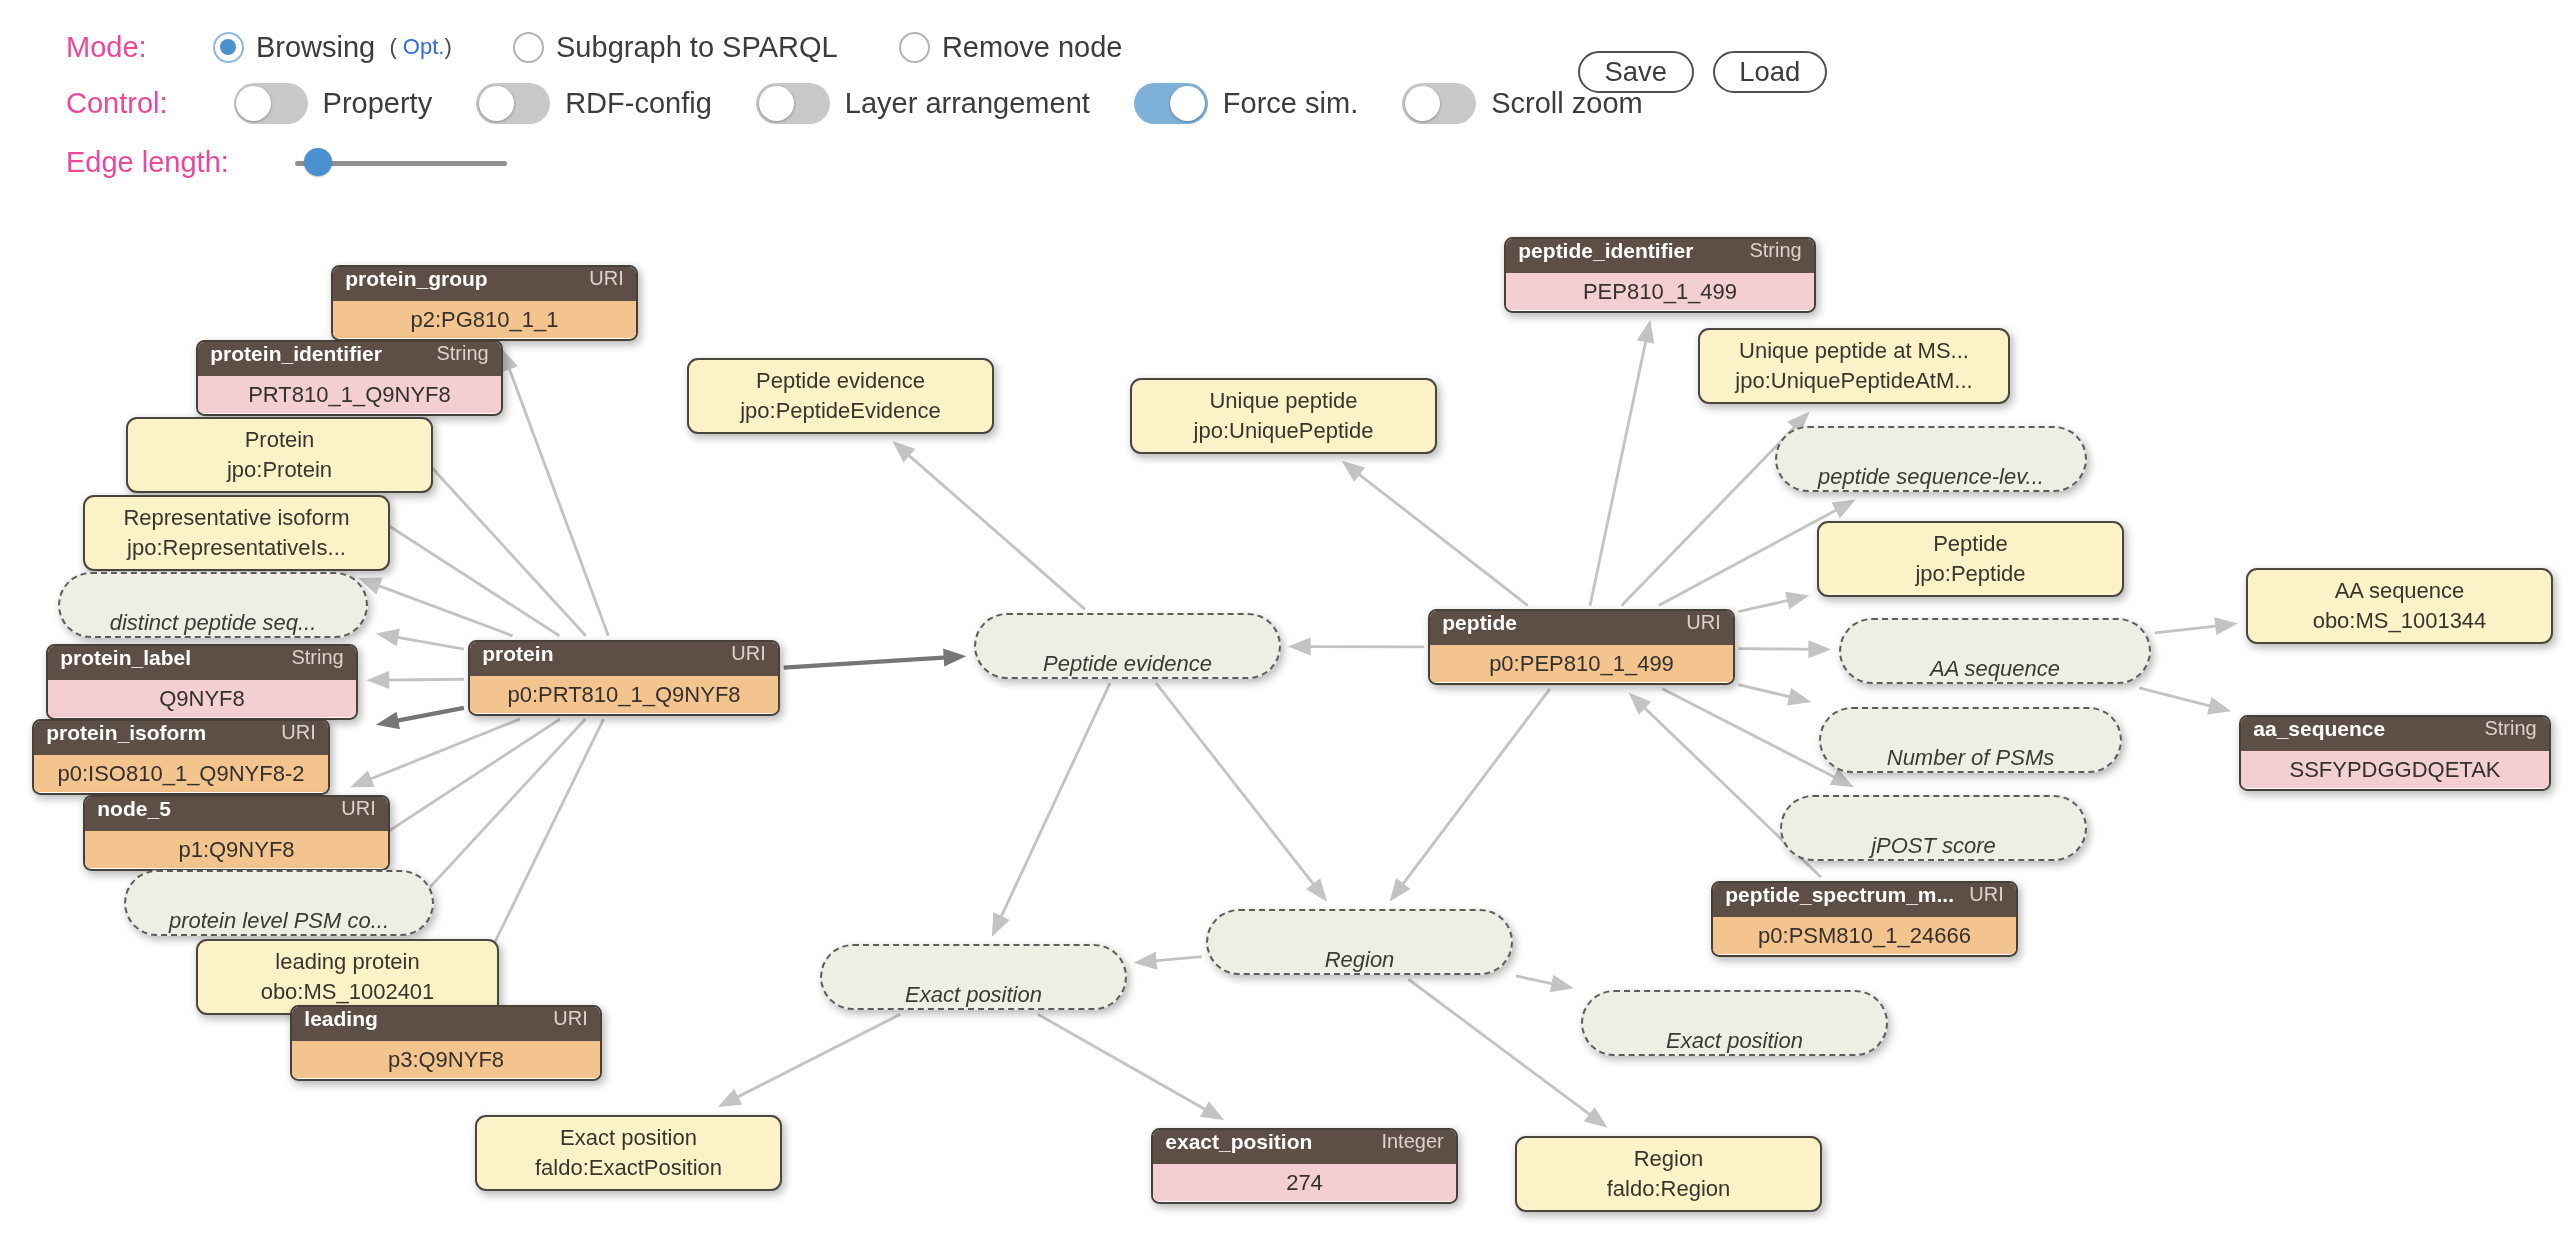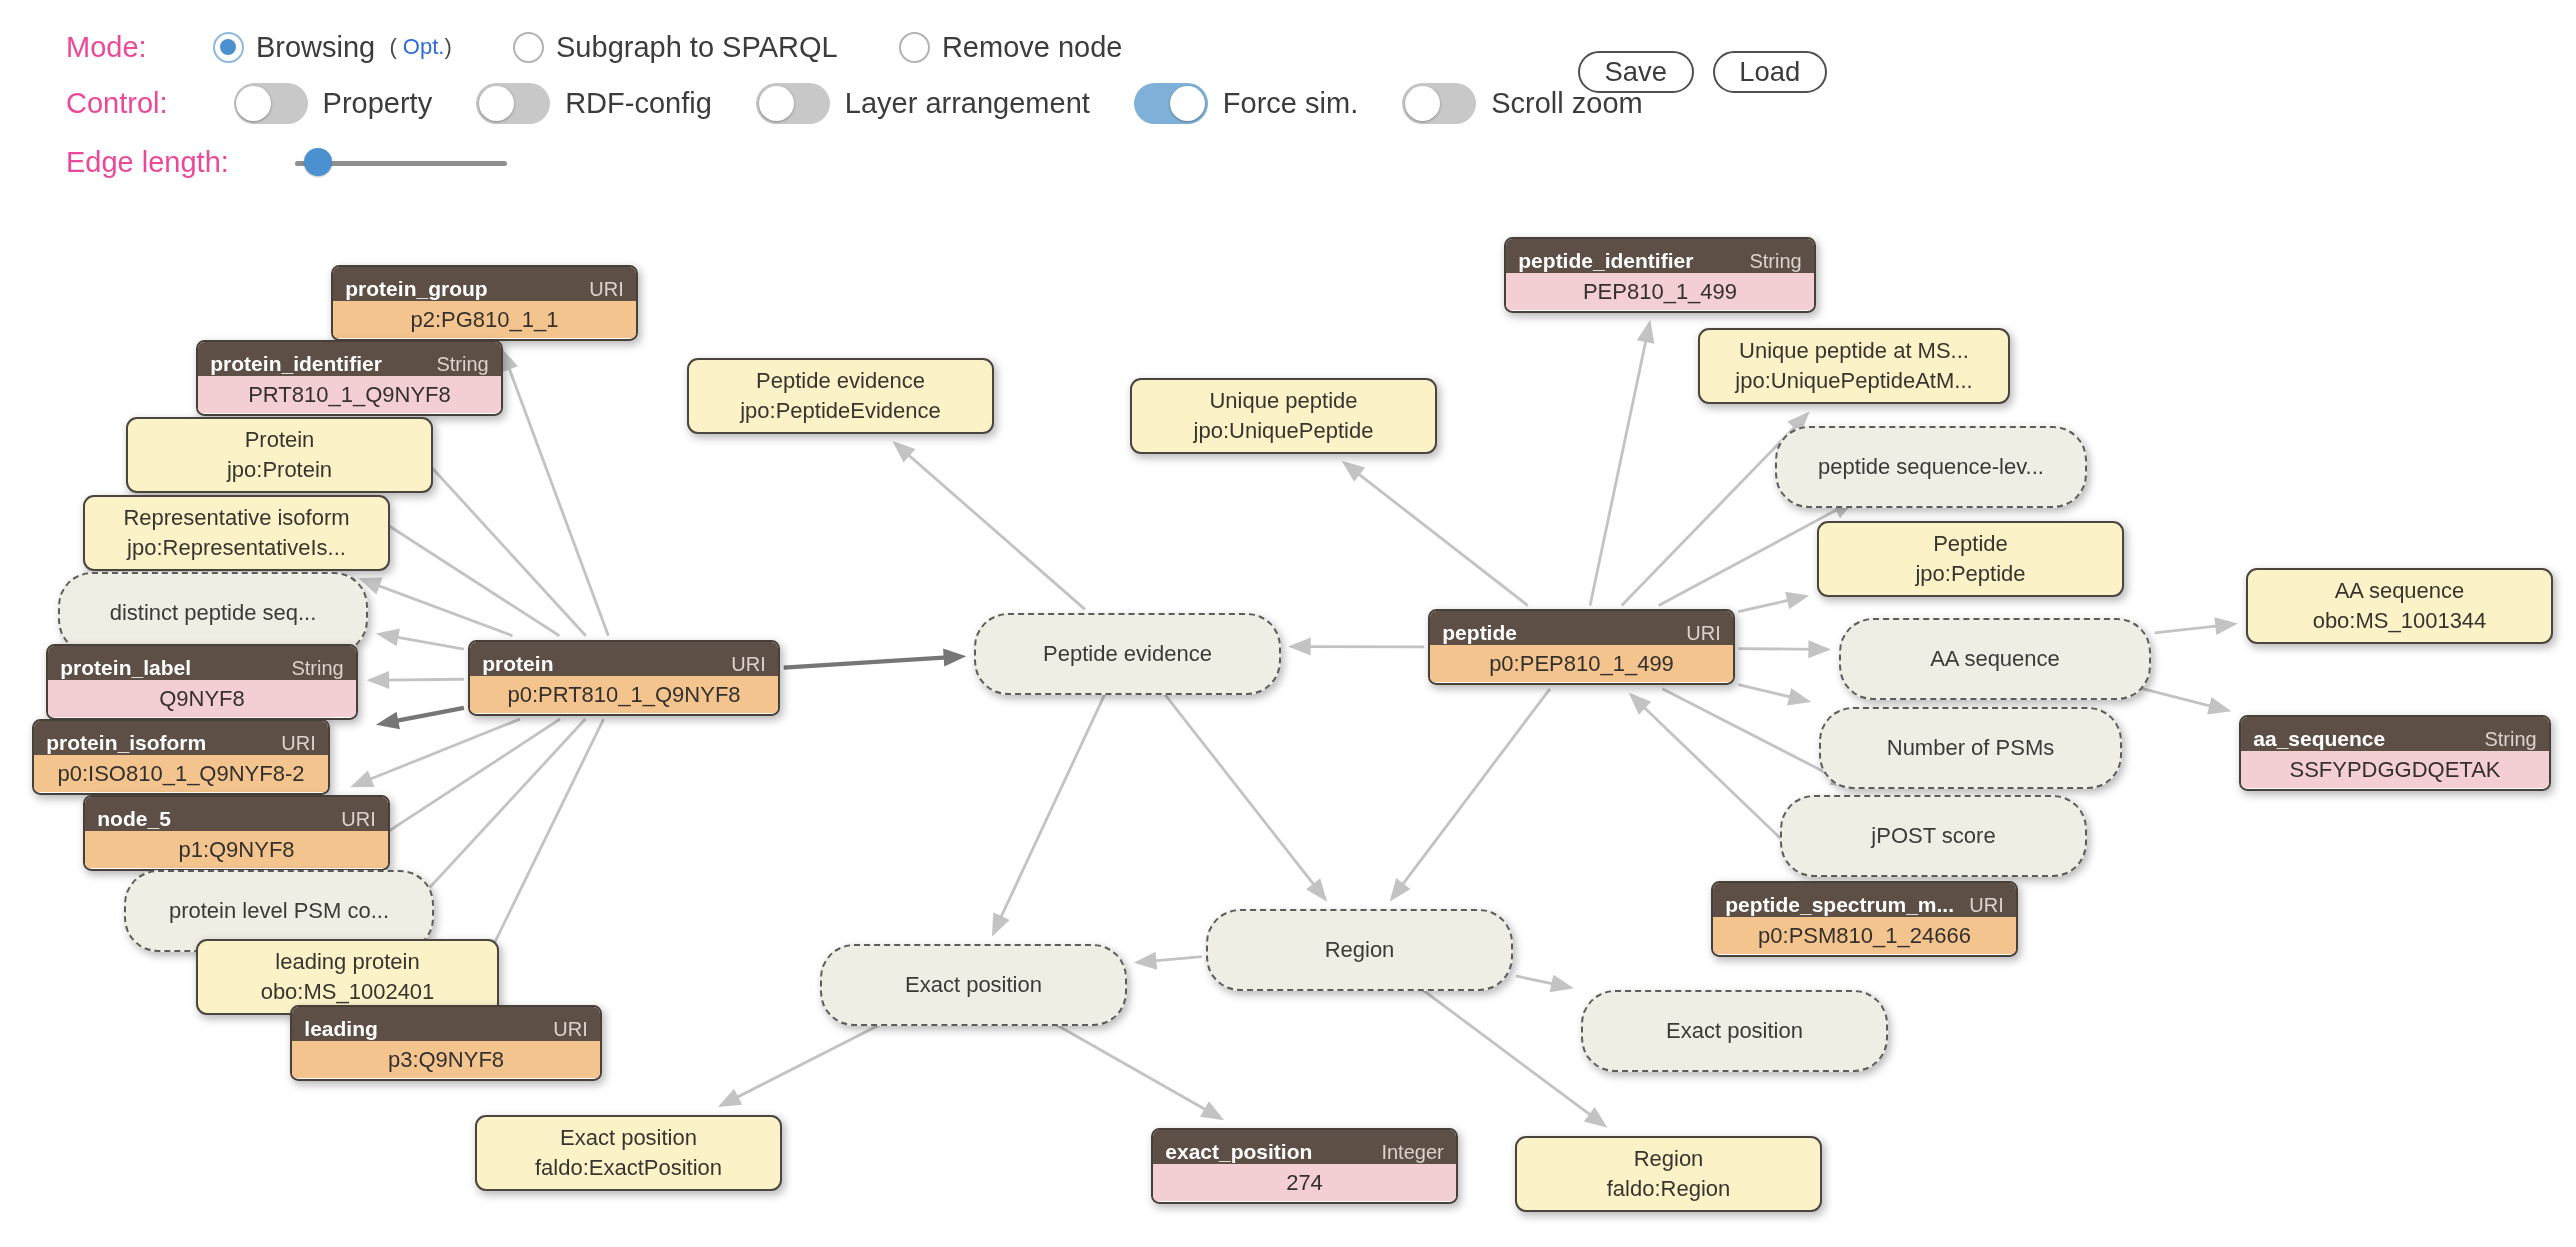--- a/index.html
+++ b/index.html
@@ -51,36 +51,36 @@
   #canvas{position:absolute;left:0;top:0;width:2576px;height:1247px;z-index:5;}
   #edge-layer{position:absolute;left:0;top:0;}
   .edge-line{stroke:var(--edge,#c3c3c3);stroke-width:3;fill:none;}
   .edge-line.dark{stroke:var(--edge-dark,#767676);stroke-width:4.5;}
   .arrow-head{fill:var(--edge,#c3c3c3);}
   .arrow-head.dark{fill:var(--edge-dark,#767676);}
 
   .node{position:absolute;box-sizing:border-box;box-shadow:2.8px 3.8px 8.5px rgba(0,0,0,.28);cursor:pointer;}
 
   .node.instance{border:2.4px solid #474039;border-radius:8.5px;overflow:hidden;height:76px;background:#fff;}
-  .inst-header{height:34px;background:var(--hdr,#5d4f46);display:flex;align-items:flex-end;
+  .inst-header{height:34px;background:var(--hdr,#5d4f46);display:flex;align-items:flex-start;
                justify-content:space-between;padding:0 12.3px;}
   .inst-name{color:#ffffff;font-weight:bold;font-size:21px;white-space:nowrap;}
   .inst-dtype{color:#ddd3cc;font-size:20px;white-space:nowrap;margin-left:13.2px;}
   .inst-value{height:37px;display:flex;align-items:center;justify-content:center;
               font-size:22px;color:#33302d;white-space:nowrap;}
   .inst-value.uri{background:var(--uri-fill,#f4c48e);}
   .inst-value.lit{background:var(--lit-fill,#f3ced3);}
 
   .node.cls{border:2.4px solid #4a463f;border-radius:11px;background:var(--cls-fill,#fcf2c8);
             height:76px;display:flex;flex-direction:column;align-items:center;justify-content:center;
             gap:3.8px;padding:0 7.6px;}
   .cls-line1,.cls-line2{font-size:22px;color:#38352f;white-space:nowrap;line-height:1.2;}
 
   .node.blank{border:2.4px dashed #5c5c5c;border-radius:34px;background:var(--blank-fill,#efeee5);
-              height:82px;display:flex;align-items:center;justify-content:center;}
+              height:66px;display:flex;align-items:flex-end;justify-content:center;font-style:italic;}
   .bn-label{font-size:22px;color:#3a3a36;white-space:nowrap;padding:0 13.2px;}
 </style>
 </head>
 <body>
 
 <div id="canvas">
   <svg id="edge-layer" width="2576" height="1247" viewBox="0 0 2722 1318">
       <line x1="642.6666666666666" y1="672" x2="535.3863130801328" y2="382.99986380770457" class="edge-line"></line>
       <path d="M 529.8181818181819 368 L 547.0765478469328 387.19371777477346 L 529.2642095752836 393.8058736483402 Z" class="arrow-head"></path>
       <line x1="618.7476340694006" y1="672" x2="423.7114559869497" y2="458.8052811995278" class="edge-line"></line>

